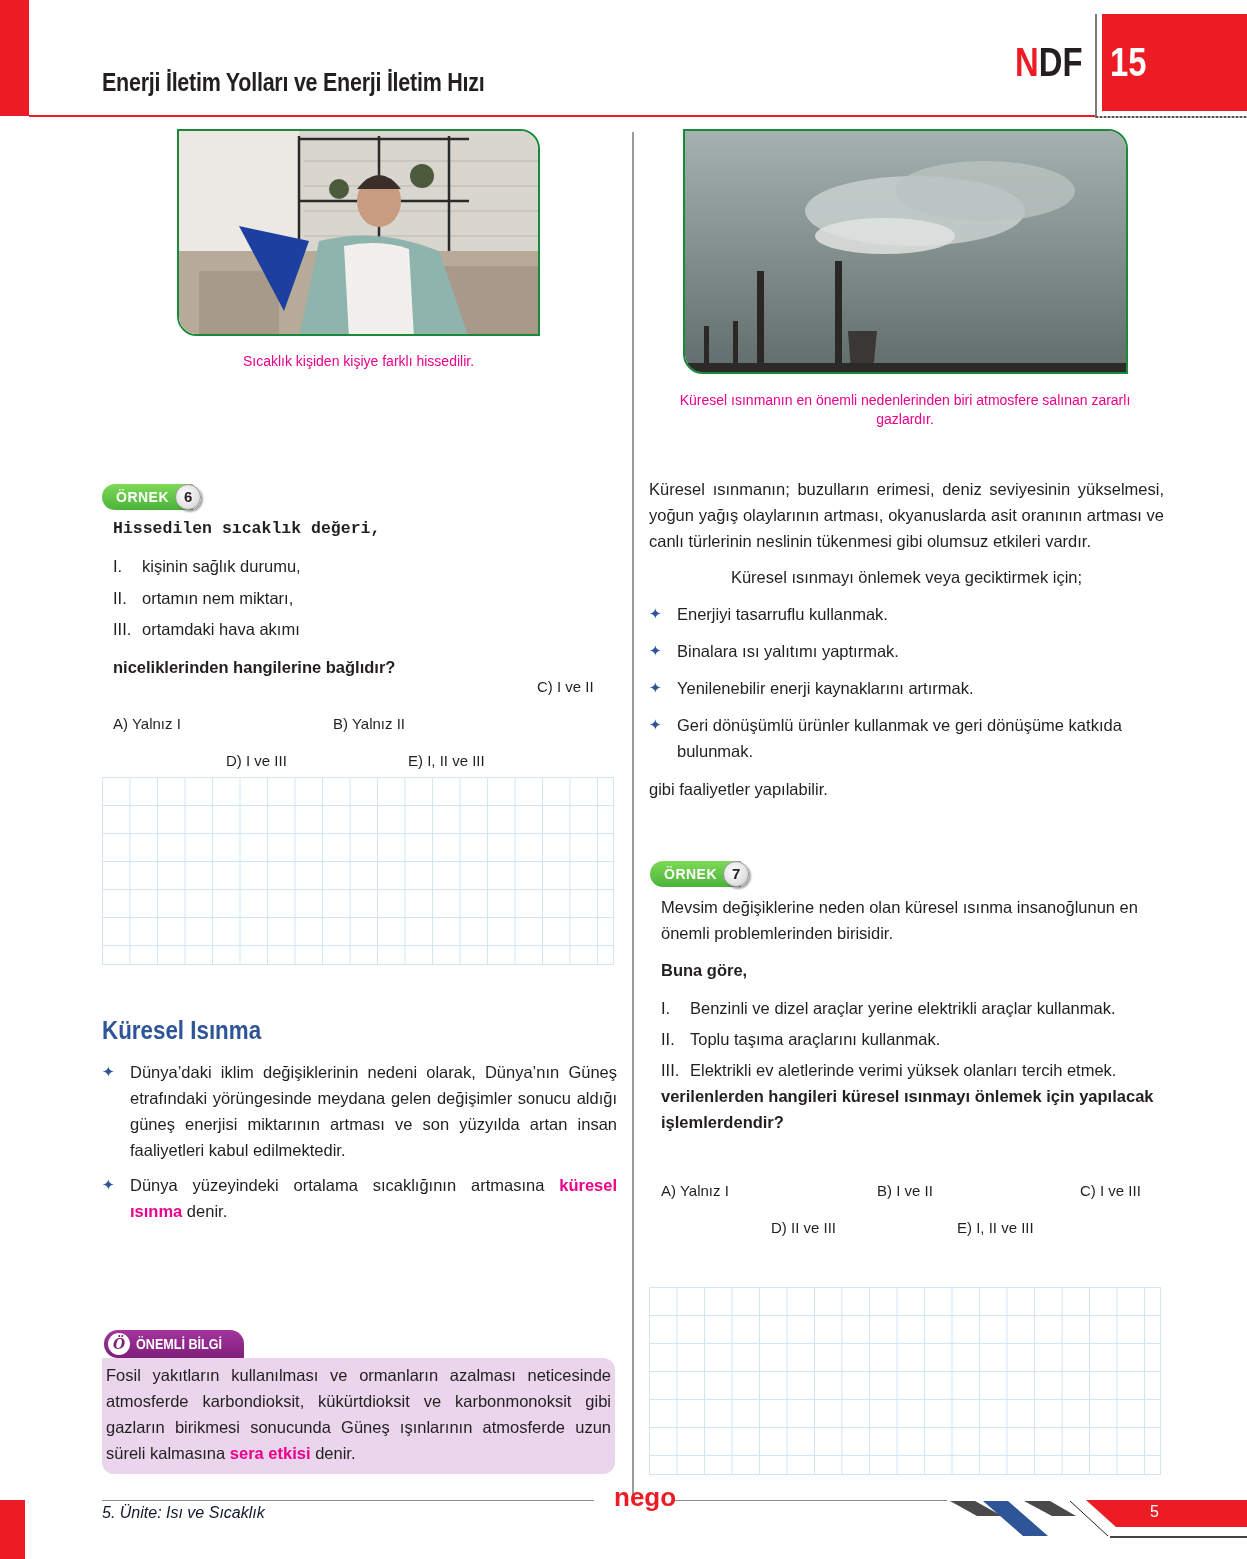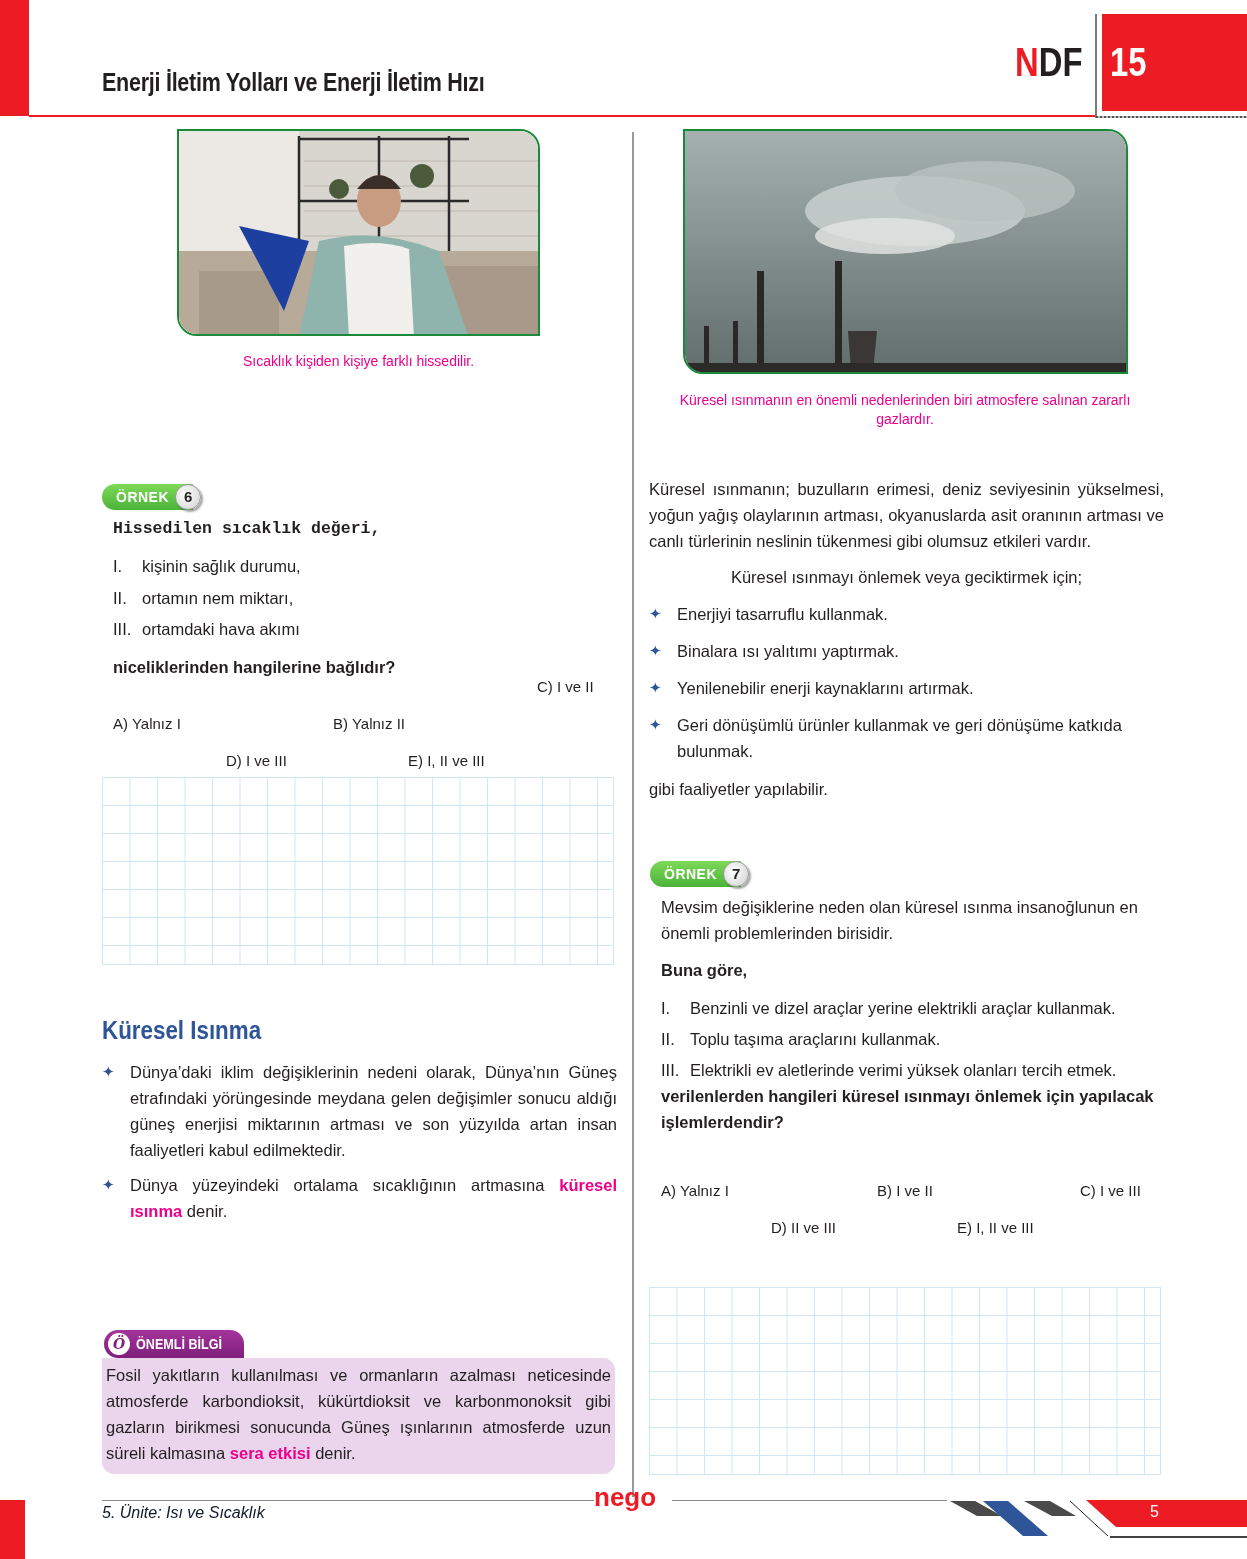--- a/index.html
+++ b/index.html
@@ -90,21 +90,21 @@
   .q7-stem { left: 661px; top: 894px; width: 500px; }
   .q7-buna { left: 661px; top: 957px; }
   .q7-items { left: 661px; top: 995px; }
   .q7-items .q-item { margin-bottom: 5px; }
   .q7-question { left: 661px; top: 1083px; width: 500px; }
 
   
   .footer-rule { left: 102px; top: 1500px; width: 492px; height: 1px; background: #8a8a8a; }
   .footer-rule2 { left: 672px; top: 1500px; width: 275px; height: 1px; background: #8a8a8a; }
   .footer-unit { left: 102px; top: 1504px; font-size: 16px; font-style: italic; color: #0f172a; }
-  .logo { left: 594px; top: 1482px; display: flex; align-items: center; font-weight: bold; font-size: 26px; }
+  .logo { left: 614px; top: 1482px; display: flex; align-items: center; font-weight: bold; font-size: 26px; }
   .logo .ne { color: #ed1c24; }
   .logo .go { color: #ed1c24; }
   .stripes { left: 950px; top: 1500px; width: 160px; height: 40px; }
   .page-red { left: 1086px; top: 1500px; width: 161px; height: 27px; background: #ed1c24; clip-path: polygon(0 0, 100% 0, 100% 100%, 30px 100%); }
   .page-num { left: 1150px; top: 1503px; color: #fff; font-size: 16px; }
   .page-line { left: 1110px; top: 1536px; width: 137px; height: 2px; background: #444; }
 </style>
 </head>
 <body>
 

